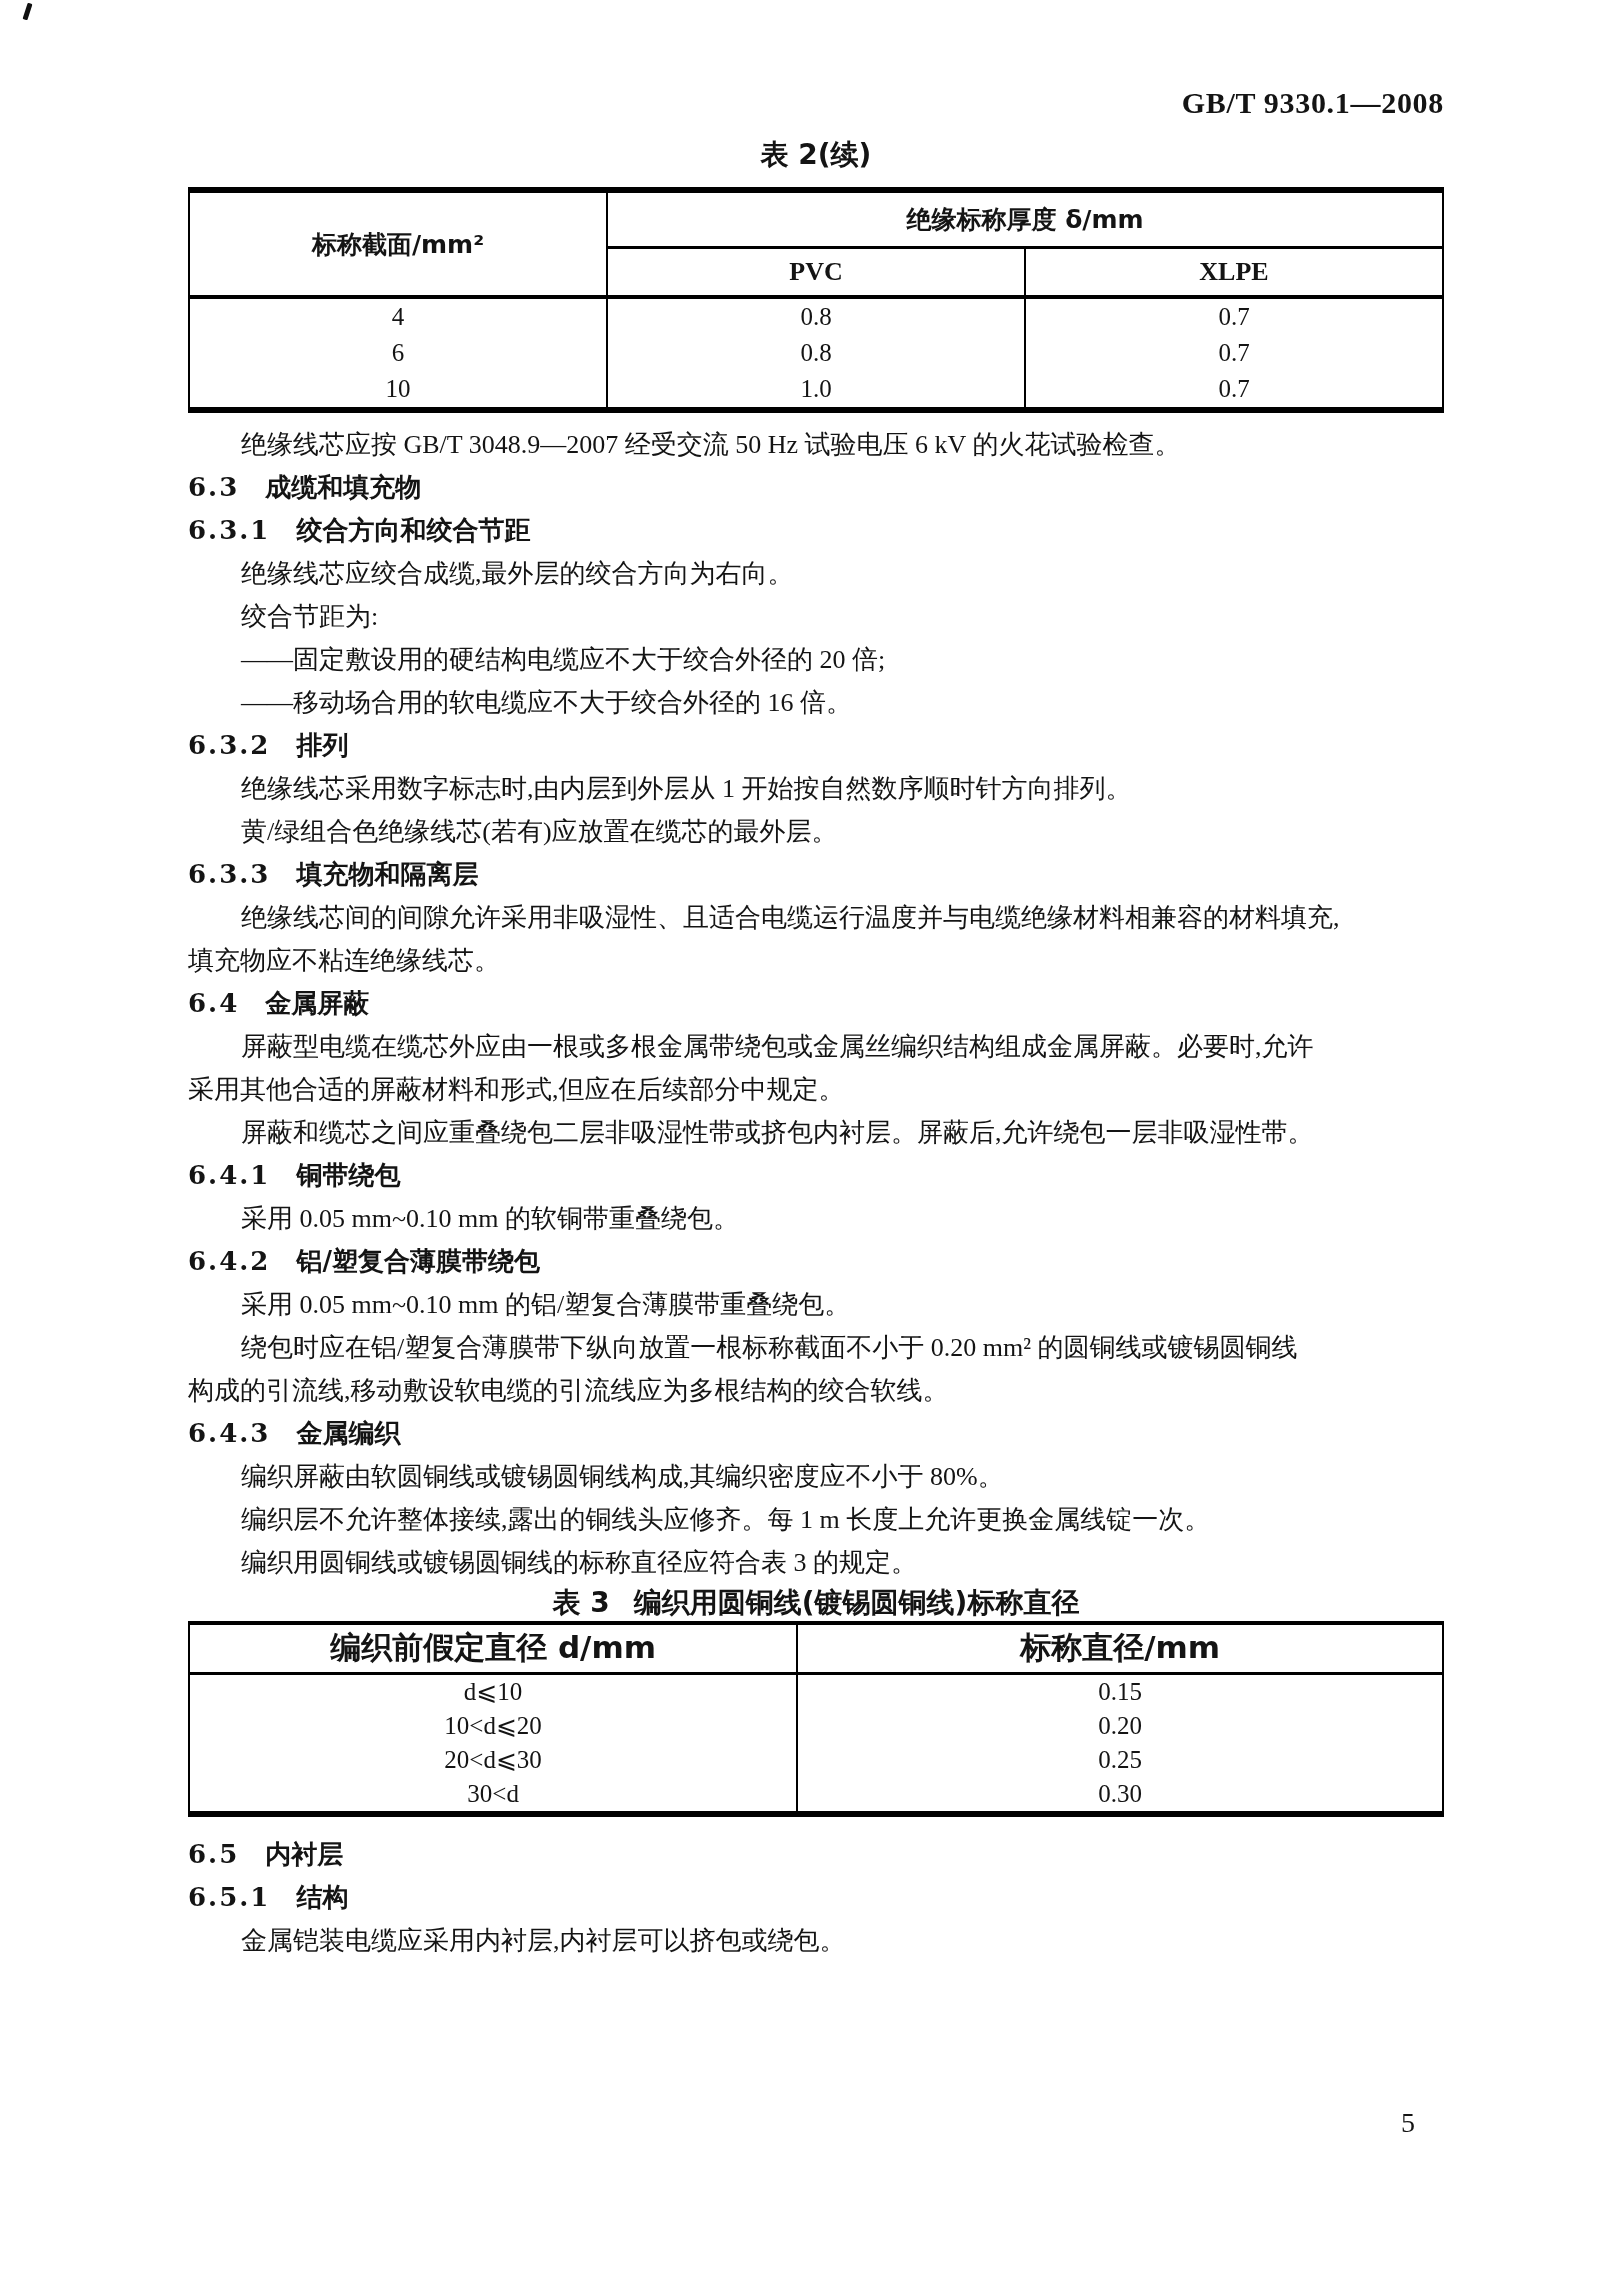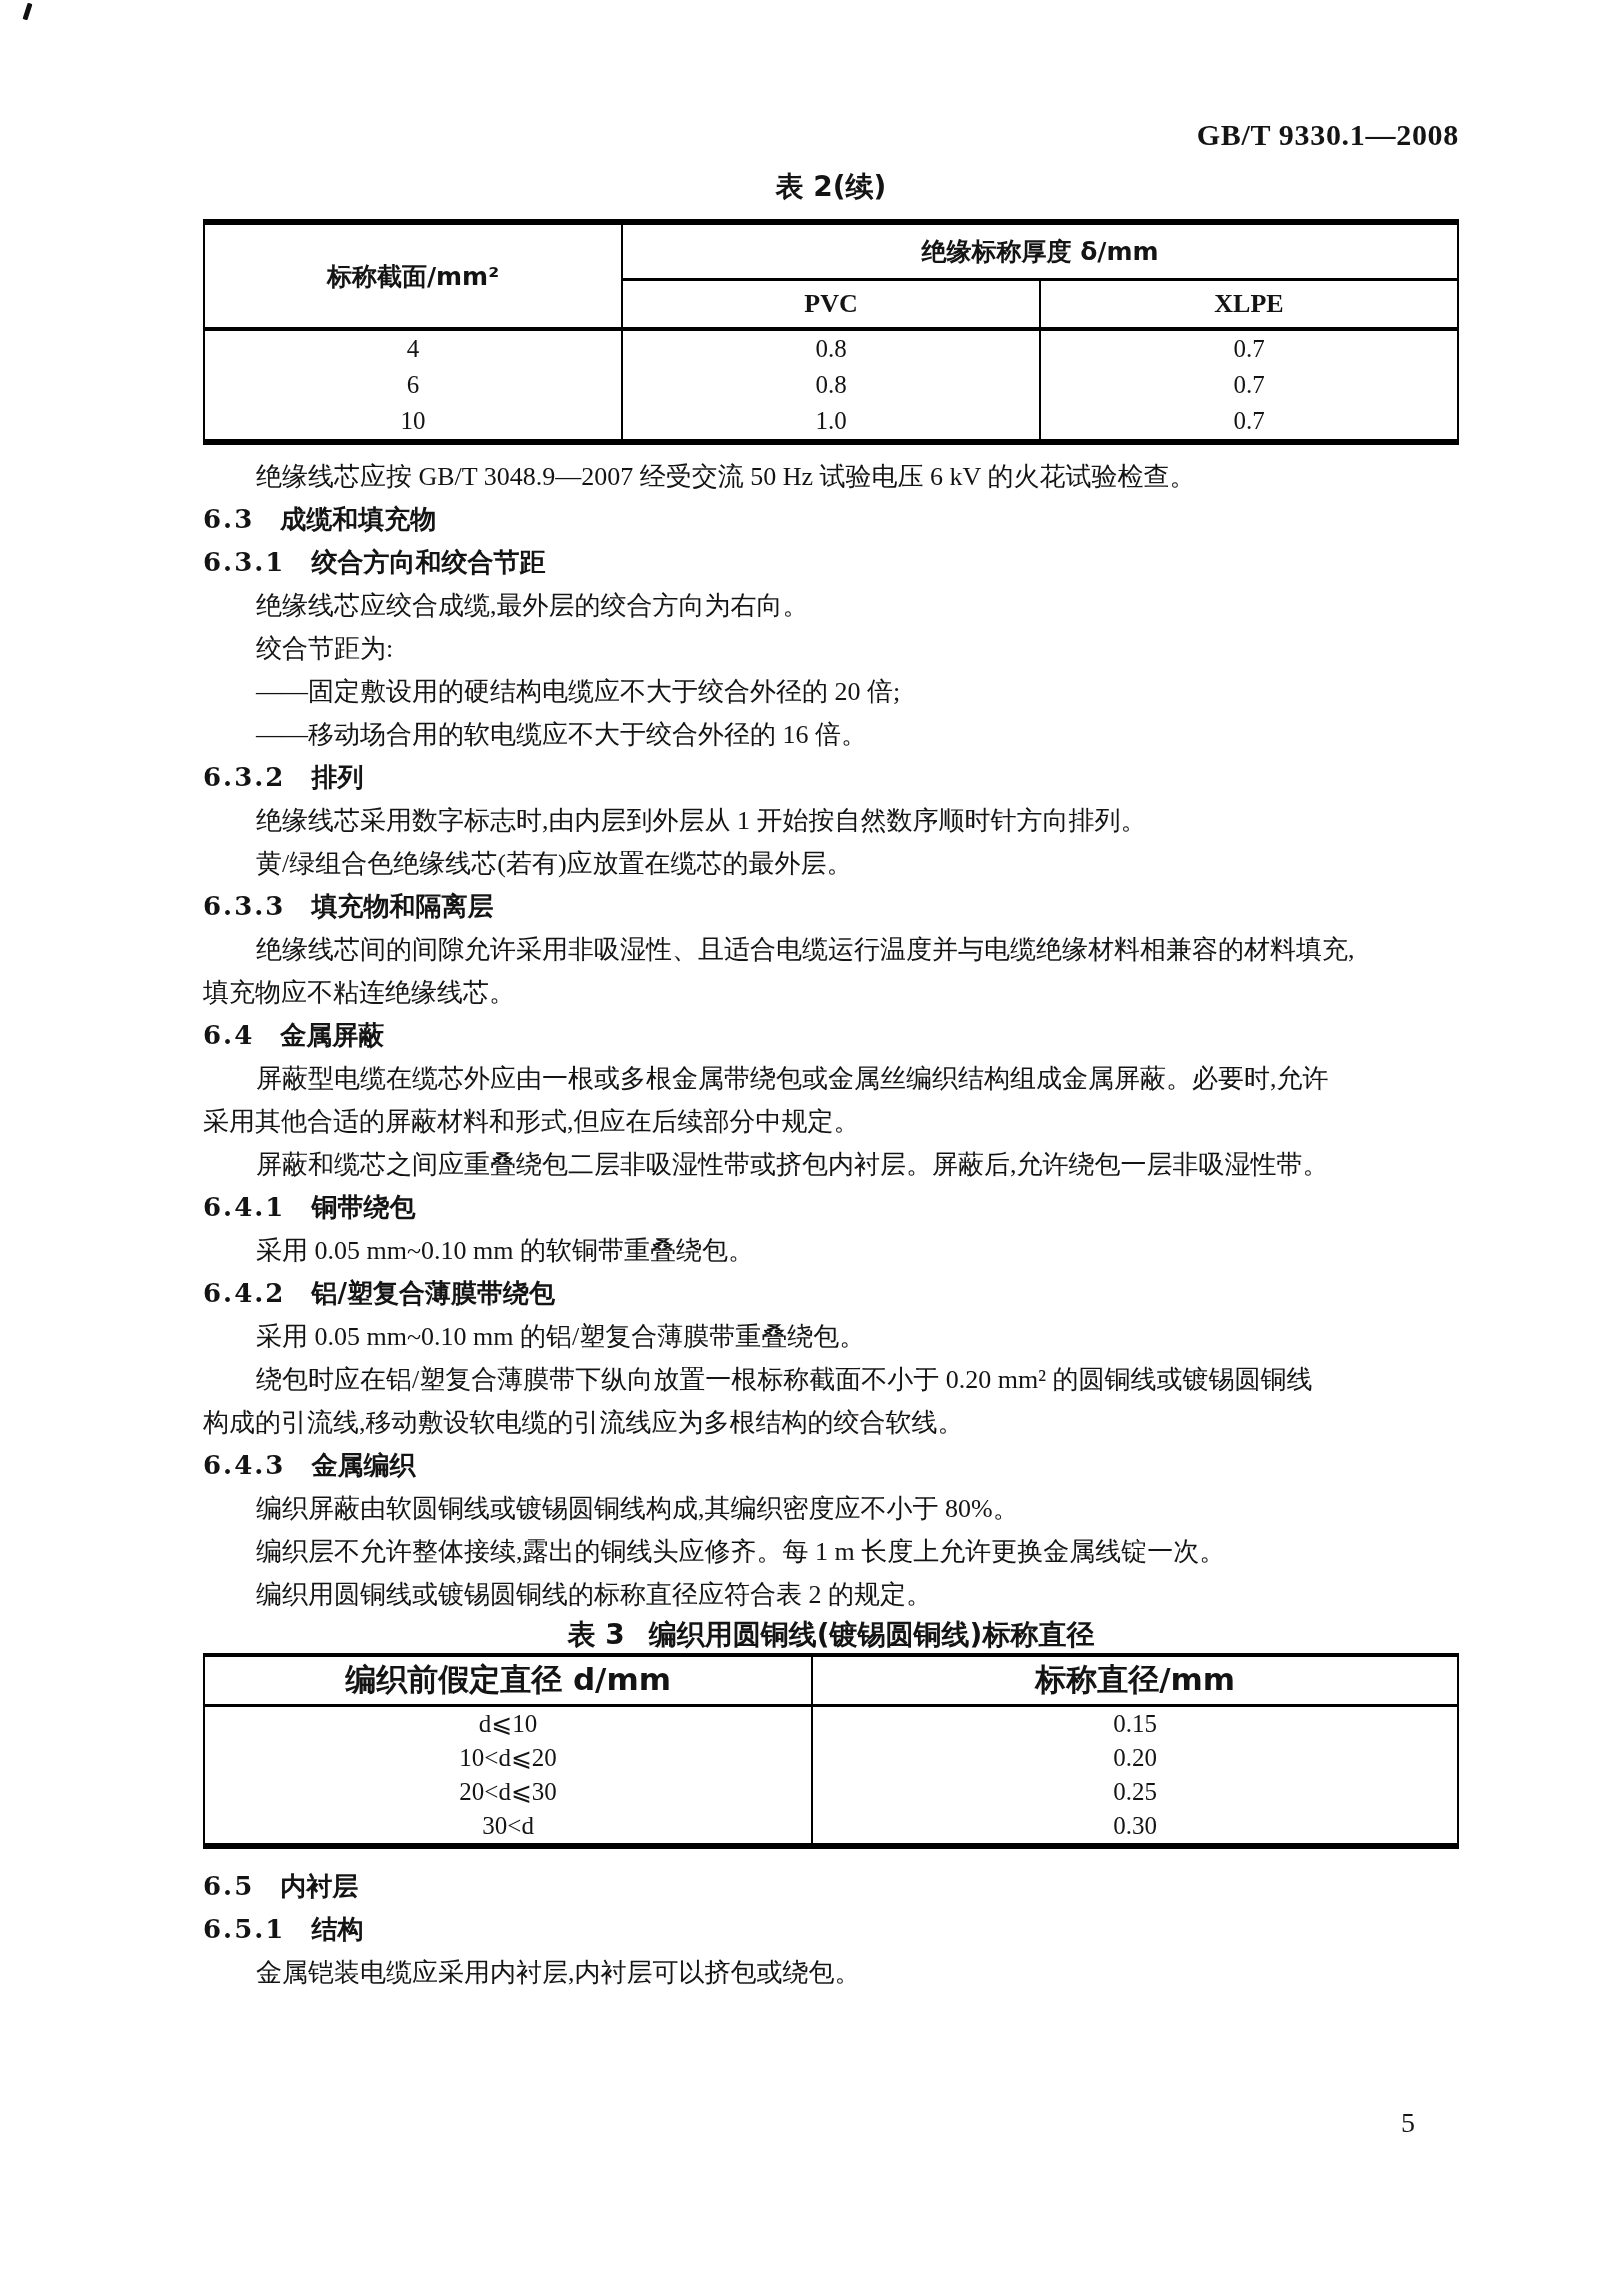--- a/index.html
+++ b/index.html
@@ -12,24 +12,23 @@
     overflow:hidden;
   }
   .scan-tick {
     position:absolute; left:25px; top:3.3px;
     width:4.6px; height:17px;
     background:#111;
     transform:rotate(18deg);
     border-radius:1.3px;
   }
   .content {
-    position:absolute; left:203px; top:0;
+    position:absolute; left:188px; top:0;
     width:1256px;
     padding-top:88px;
-    margin-top:32px;
   }
   .header-line {
     text-align:right;
     font-weight:bold;
     font-size:30px;
     line-height:30px;
     letter-spacing:0.7px;
     font-family:"Liberation Serif","DejaVu Serif",serif;
   }
   .tbl-title {
@@ -202,21 +201,21 @@
     <p class="line indent">采用 0.05 mm~0.10 mm 的铝/塑复合薄膜带重叠绕包。</p>
     <p class="line indent">绕包时应在铝/塑复合薄膜带下纵向放置一根标称截面不小于 0.20 mm² 的圆铜线或镀锡圆铜线</p>
     <p class="line">构成的引流线,移动敷设软电缆的引流线应为多根结构的绞合软线。</p>
 
     <p class="line heading">
       <span class="hnum">6.4.3</span><span class="htit">金属编织</span>
     </p>
 
     <p class="line indent">编织屏蔽由软圆铜线或镀锡圆铜线构成,其编织密度应不小于 80%。</p>
     <p class="line indent">编织层不允许整体接续,露出的铜线头应修齐。每 1 m 长度上允许更换金属线锭一次。</p>
-    <p class="line indent">编织用圆铜线或镀锡圆铜线的标称直径应符合表 2 的规定。</p>
+    <p class="line indent">编织用圆铜线或镀锡圆铜线的标称直径应符合表 3 的规定。</p>
 
     <div class="tbl-title t3-title">
       <span class="t3-label">表 3</span><span>编织用圆铜线(镀锡圆铜线)标称直径</span>
     </div>
 
     <table class="std-table t3">
       <colgroup>
           <col class="cA">
           <col class="cB">
         </colgroup>

